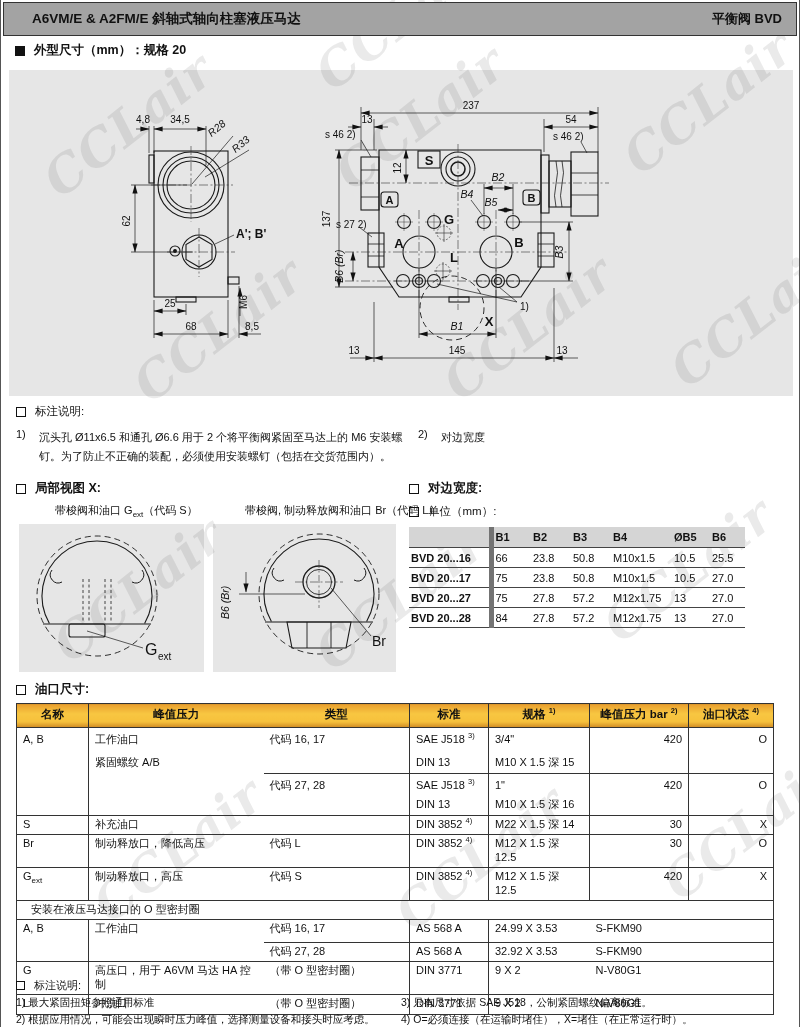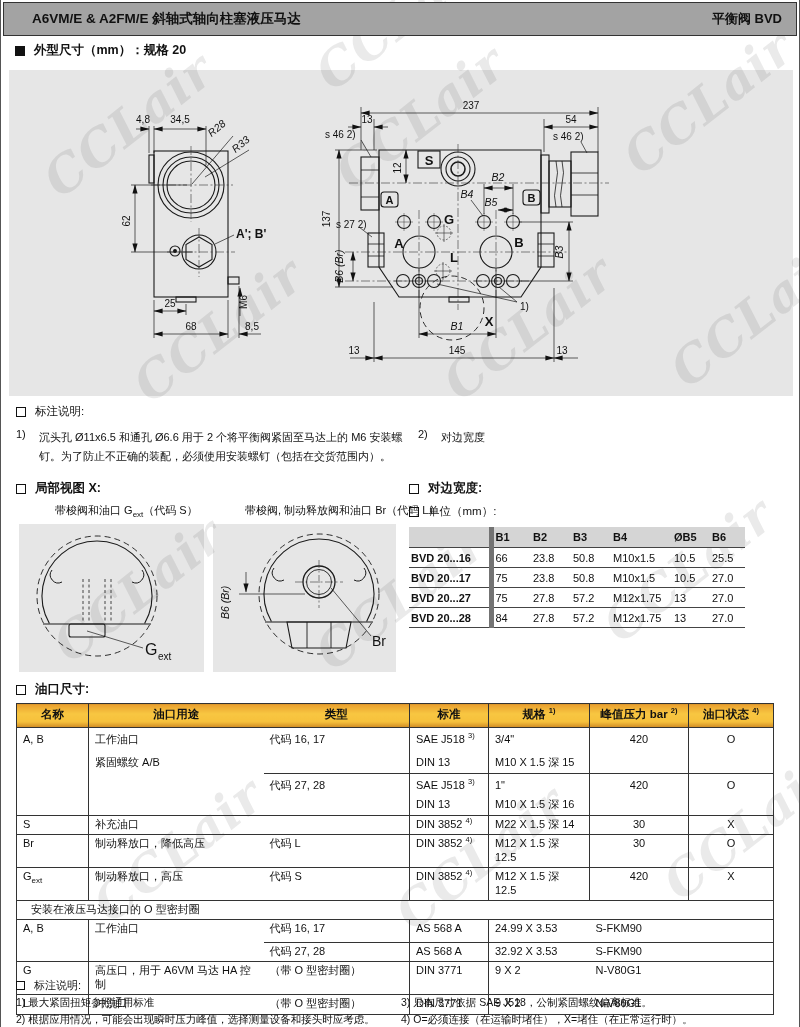--- a/index.html
+++ b/index.html
@@ -36,21 +36,21 @@
   .dimtable td{height:19px;}
   .dimtable .lbl{font-weight:bold;border-right:5px solid #737373;}
   
   .porttable{position:absolute;left:15px;top:703px;width:757px;border-collapse:collapse;
              table-layout:fixed;font-size:11px;z-index:4;border:1.5px solid #333;}
   .porttable td,.porttable th{border:none;border-bottom:1px solid #333;vertical-align:top;
              padding:3px 6px;line-height:16px;overflow:hidden;}
   .porttable th{background:linear-gradient(180deg,#e9a02f 0%,#f8c641 40%,#f6c13c 75%,#cf8a24 100%);
              font-weight:bold;text-align:center;padding:2px 2px;font-size:11.5px;}
   .porttable .vr{border-right:1px solid #333;}
-  .porttable .ctr{text-align:center;}
+  .porttable .ctr{text-align:right;}
   .porttable .tight{padding-top:1px;line-height:14px;}
   sup{font-size:7.5px;vertical-align:super;line-height:0;}
   sub{font-size:8px;vertical-align:sub;line-height:0;}
   .foot{position:absolute;font-size:10.5px;z-index:4;white-space:nowrap;}
 </style>
 </head>
 <body>
 
 <div class="page">
 
@@ -448,21 +448,21 @@
         <col style="width:175px">
         <col style="width:146px">
         <col style="width:79px">
         <col style="width:101px">
         <col style="width:99px">
         <col style="width:85px">
       </colgroup>
     <tbody>
         <tr style="height:24px;">
       <th class="vr">名称</th>
-      <th>油口用途</th>
+      <th>峰值压力</th>
       <th class="vr">类型</th>
       <th class="vr">标准</th>
       <th class="vr"><span>规格</span> <sup>1)</sup></th>
       <th class="vr"><span>峰值压力 bar</span> <sup>2)</sup></th>
       <th><span>油口状态</span> <sup>4)</sup></th>
     </tr>
     <tr style="height:41px;">
       <td class="vr" rowspan="2">A, B</td>
       <td rowspan="2">
         <div>工作油口</div>

